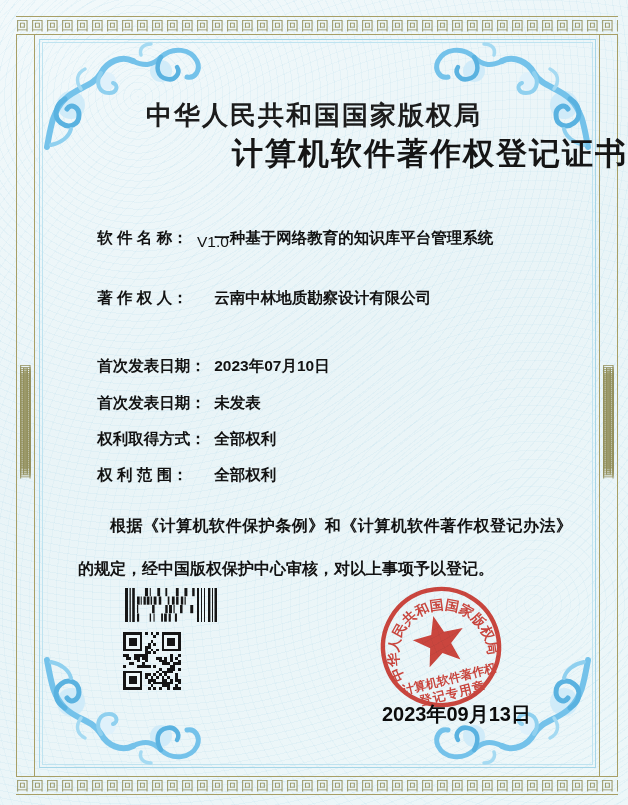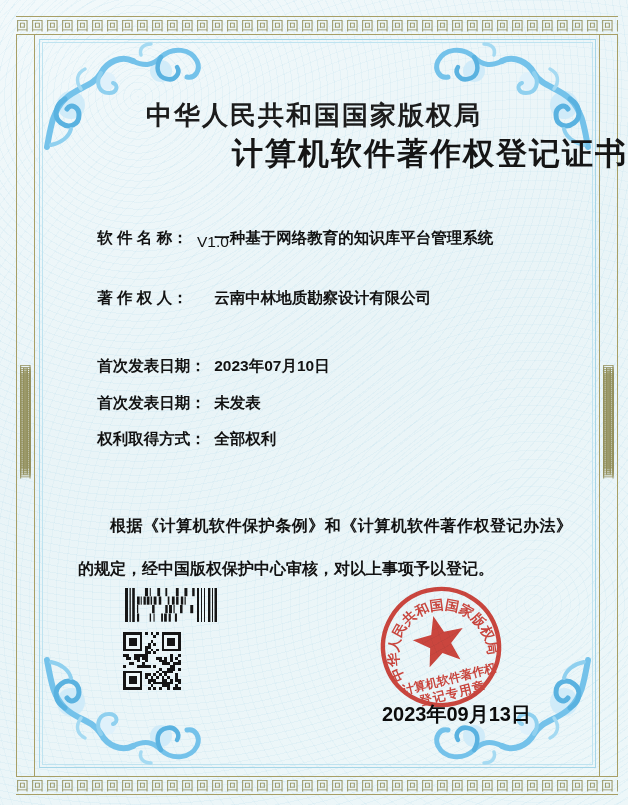--- a/index.html
+++ b/index.html
@@ -108,20 +108,23 @@
   </div>
 
   <div class="row" style="top:338px">
     <span class="label">首次发表日期：</span><span class="value">2023年07月10日</span>
   </div>
   <div class="row" style="top:375px">
     <span class="label">首次发表日期：</span><span class="value">未发表</span>
   </div>
   <div class="row" style="top:411px">
     <span class="label">权利取得方式：</span><span class="value">全部权利</span>
+  </div>
+  <div class="row" style="top:447px">
+    <span class="label">权 利 范 围：</span><span class="value">全部权利</span>
   </div>
 
   <div class="statement">根据《计算机软件保护条例》和《计算机软件著作权登记办法》的规定，经中国版权保护中心审核，对以上事项予以登记。</div>
 
   <svg id="bc" class="barcode" viewBox="0 0 92 34" preserveAspectRatio="none">
       <rect x="0" y="0" width="3" height="34" fill="#151515"></rect>
       <rect x="4.5" y="0" width="1.3" height="34" fill="#151515"></rect>
       <rect x="7.2" y="0" width="2.6" height="34" fill="#151515"></rect>
       <rect x="19.941942588519307" y="0" width="3.104903054237366" height="8.2" fill="#151515"></rect>
       <rect x="24.742844478320333" y="0" width="1.0571410417556764" height="8.2" fill="#151515"></rect>

